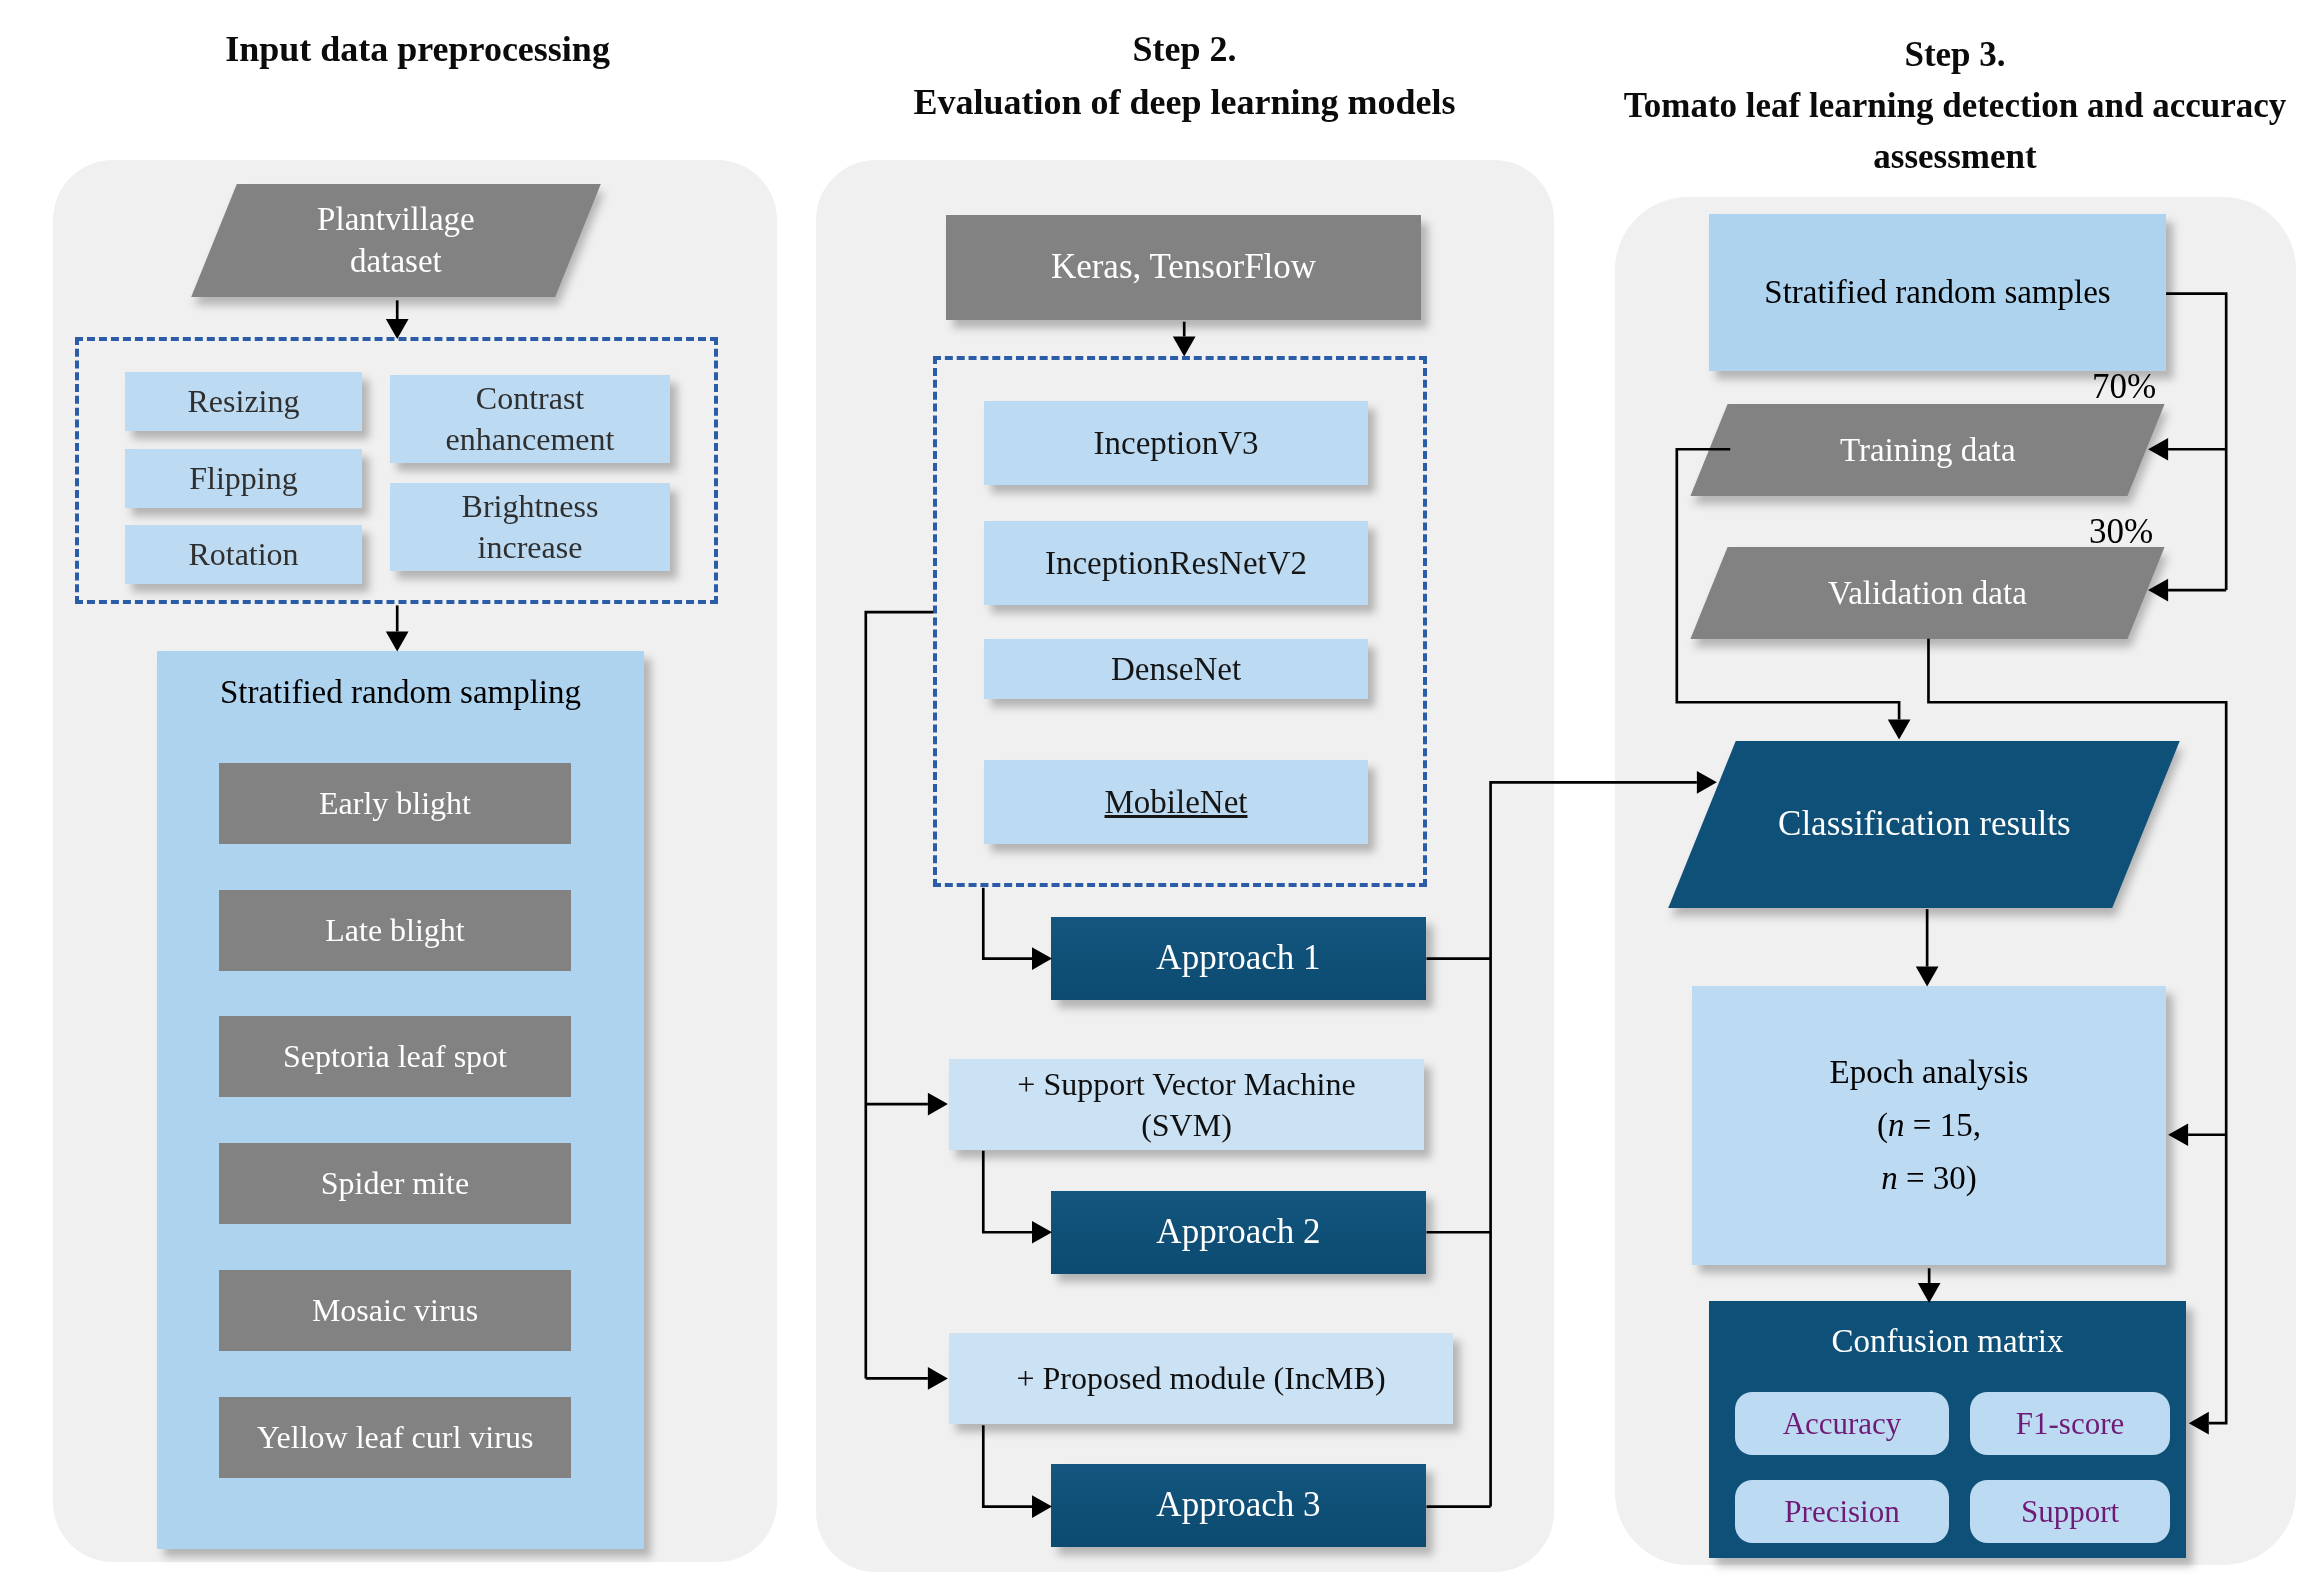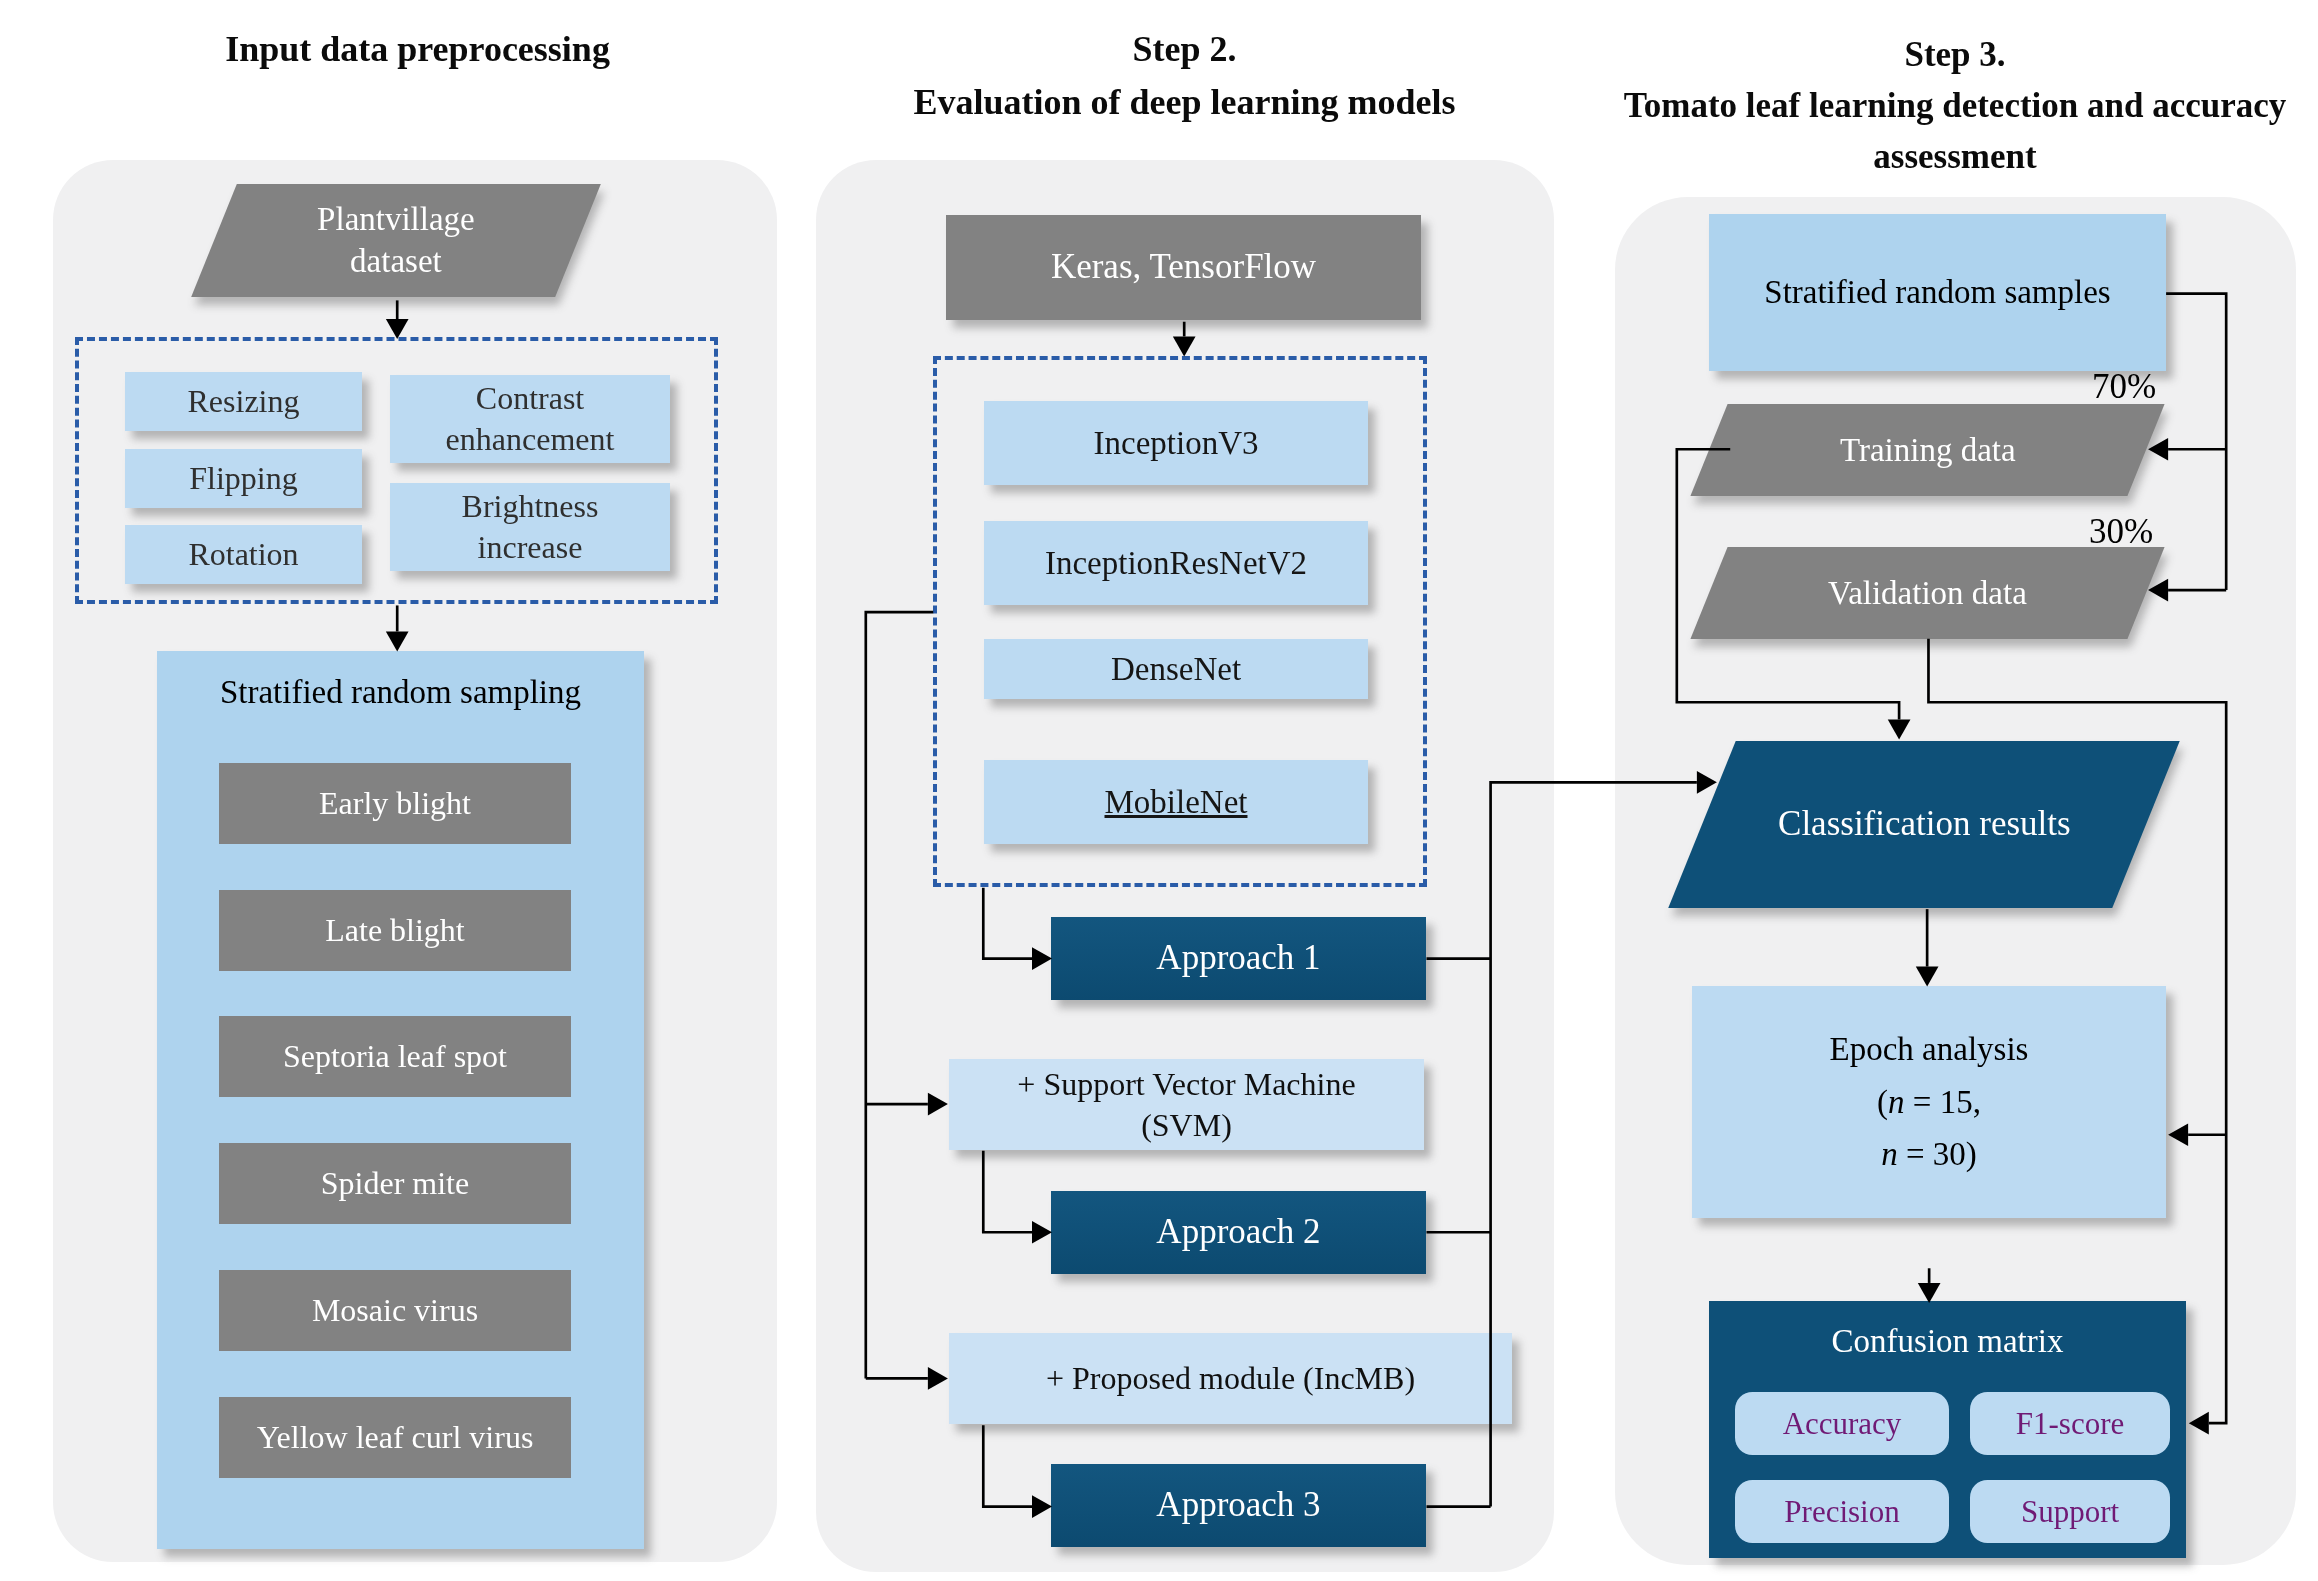--- a/index.html
+++ b/index.html
@@ -123,21 +123,21 @@
   <div class="box darkb sh f52" style="left:1051px; top:917px; width:375px; height:83px;">
     <div>Approach 1</div>
   </div>
   <div class="box lb3 sh f48" style="left:949px; top:1059px; width:475px; height:91px;">
     <div>+ Support Vector Machine</div>
     <div>(SVM)</div>
   </div>
   <div class="box darkb sh f52" style="left:1051px; top:1191px; width:375px; height:83px;">
     <div>Approach 2</div>
   </div>
-  <div class="box lb3 sh f48" style="left:949px; top:1333px; width:563px; height:91px;">
+  <div class="box lb3 sh f48" style="left:949px; top:1333px; width:504px; height:91px;">
     <div>+ Proposed module (IncMB)</div>
   </div>
   <div class="box darkb sh f52" style="left:1051px; top:1464px; width:375px; height:83px;">
     <div>Approach 3</div>
   </div>
 
   <div class="box lb1 sh f50" style="left:1709px; top:214px; width:457px; height:157px; color:#000;">
     <div>Stratified random samples</div>
   </div>
 
@@ -152,21 +152,21 @@
     <div>30%</div>
   </div>
   <div class="box grayb sh para f50" style="left:1709px; top:547px; width:437px; height:92px;">
     <div class="t">Validation data</div>
   </div>
 
   <div class="box darkb sh para f52" style="left:1702px; top:741px; width:444px; height:167px; background:var(--dark_blue);">
     <div class="t">Classification results</div>
   </div>
 
-  <div class="box lb2 sh f50" style="left:1692px; top:986px; width:474px; height:232px; color:#000; line-height:1.6;">
+  <div class="box lb2 sh f50" style="left:1692px; top:986px; width:474px; height:279px; color:#000; line-height:1.6;">
     <div>Epoch analysis</div>
     <div><span>(</span><span class="it">n</span><span> = 15,</span></div>
     <div><span class="it">n</span><span> = 30)</span></div>
   </div>
 
   <div class="box darkb sh" style="left:1709px; top:1301px; width:477px; height:257px; background:var(--dark_blue); justify-content:flex-start;">
     <div class="f50" style="margin-top:18.7px;">Confusion matrix</div>
   </div>
   <div class="chip" style="left:1735px; top:1392px; width:214px; height:63px;">
     <div>Accuracy</div>

